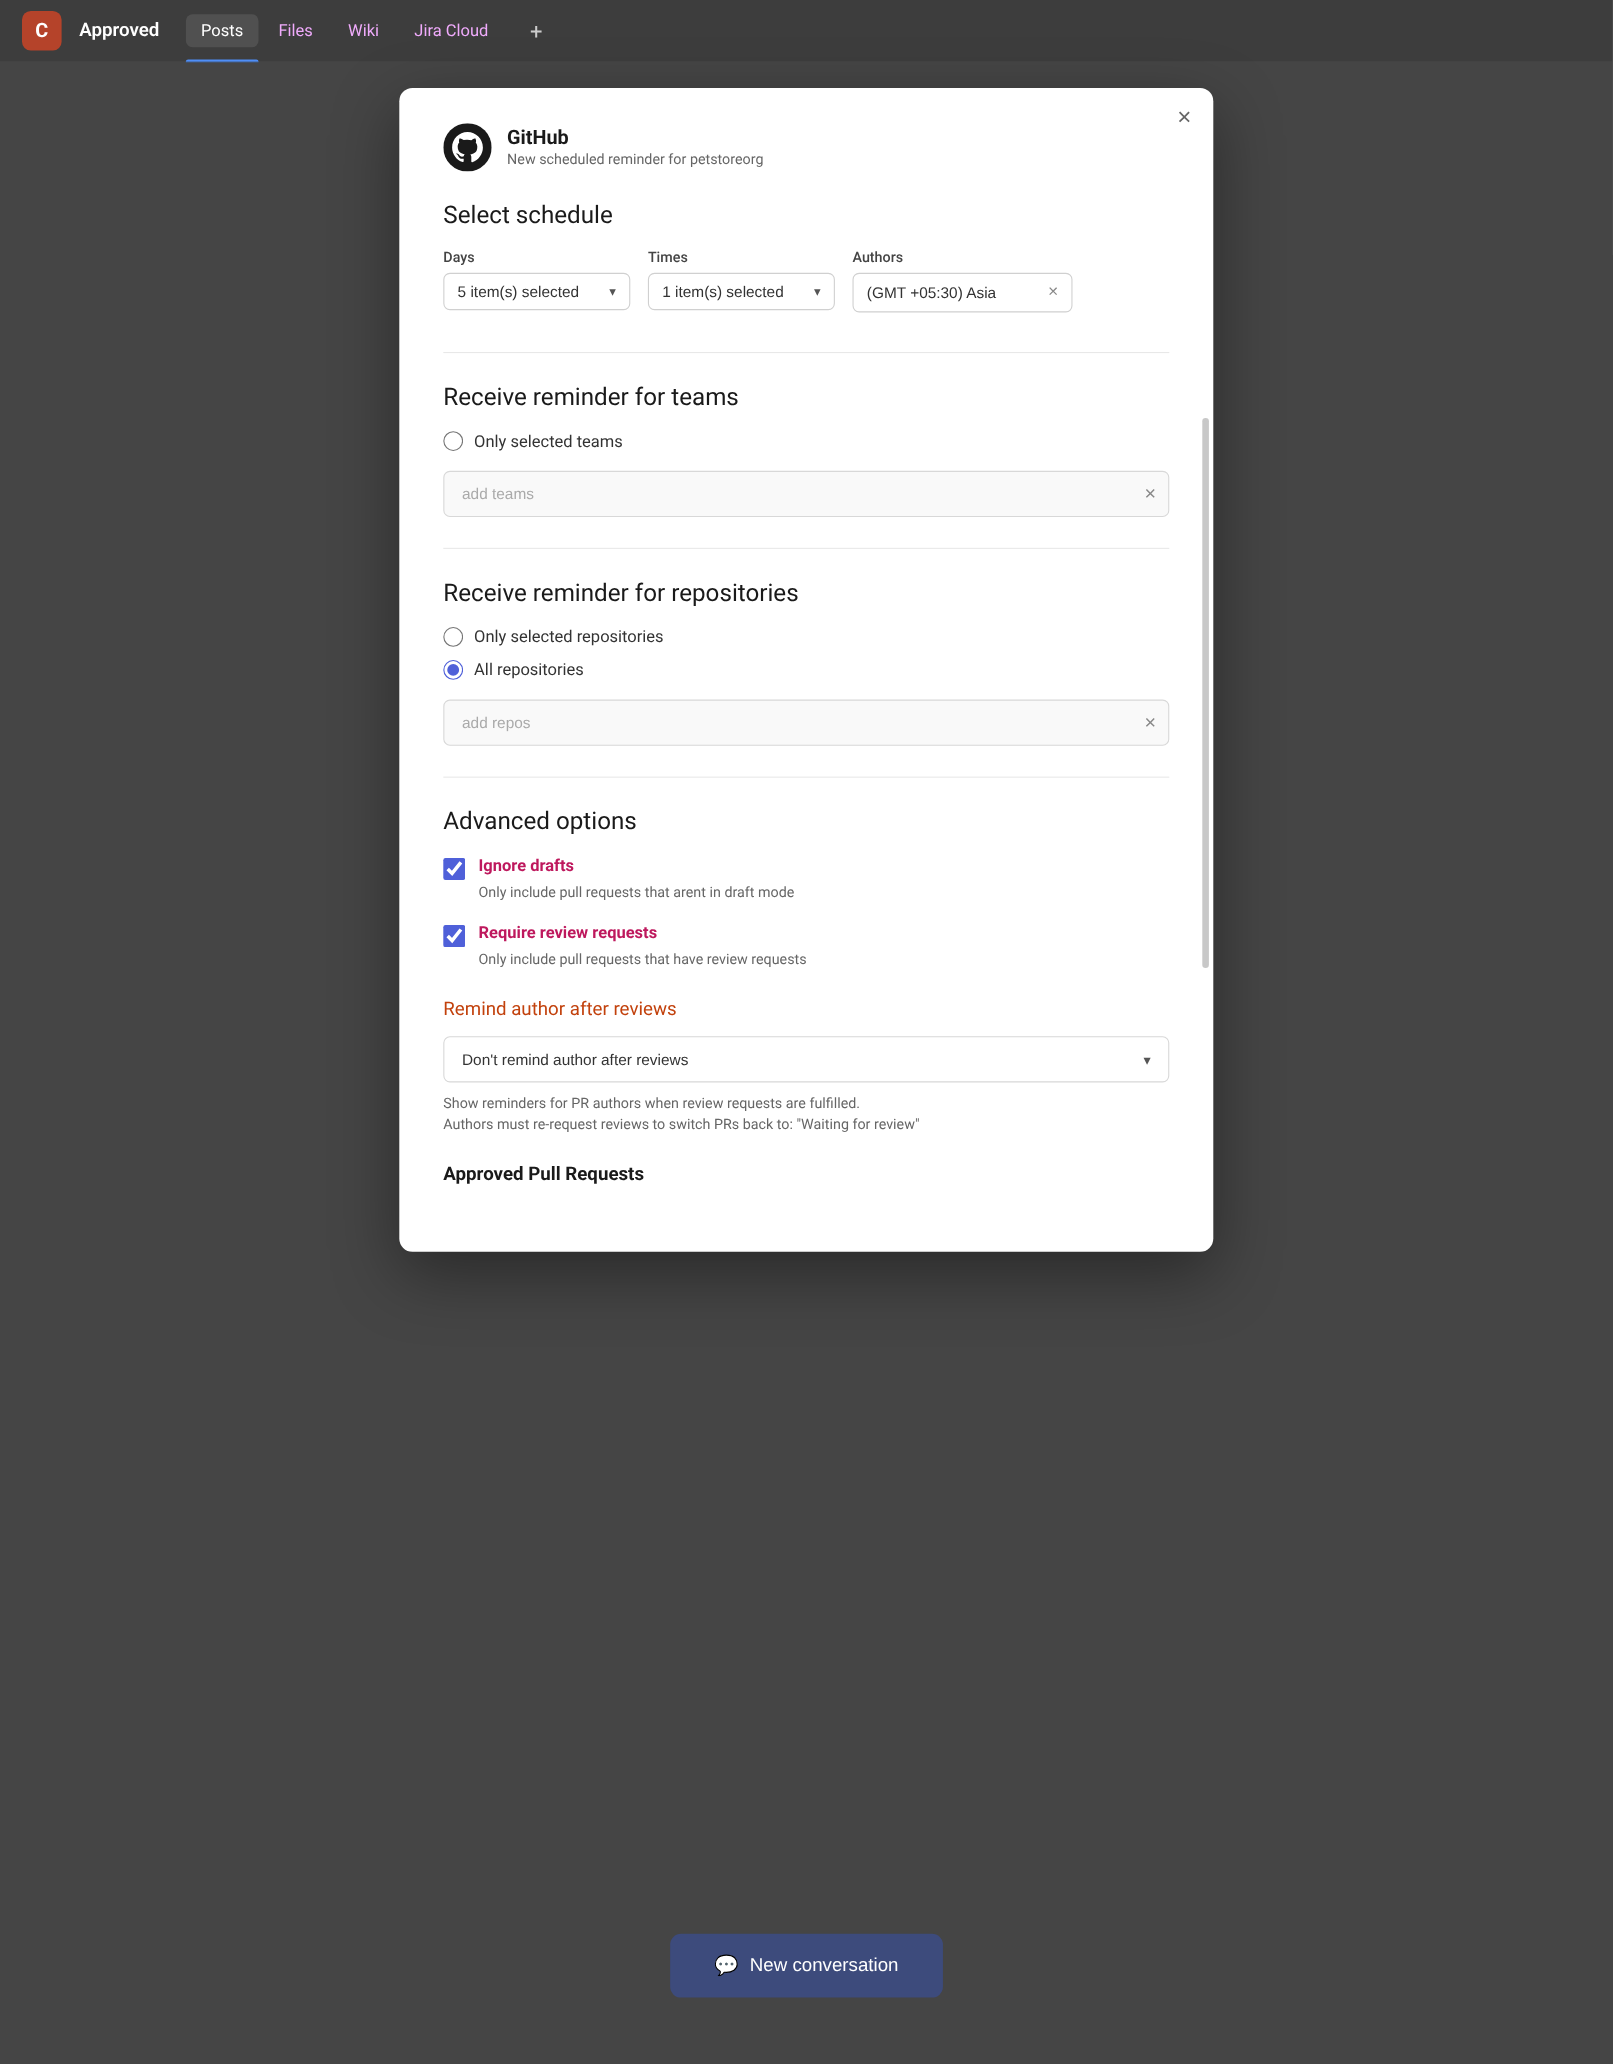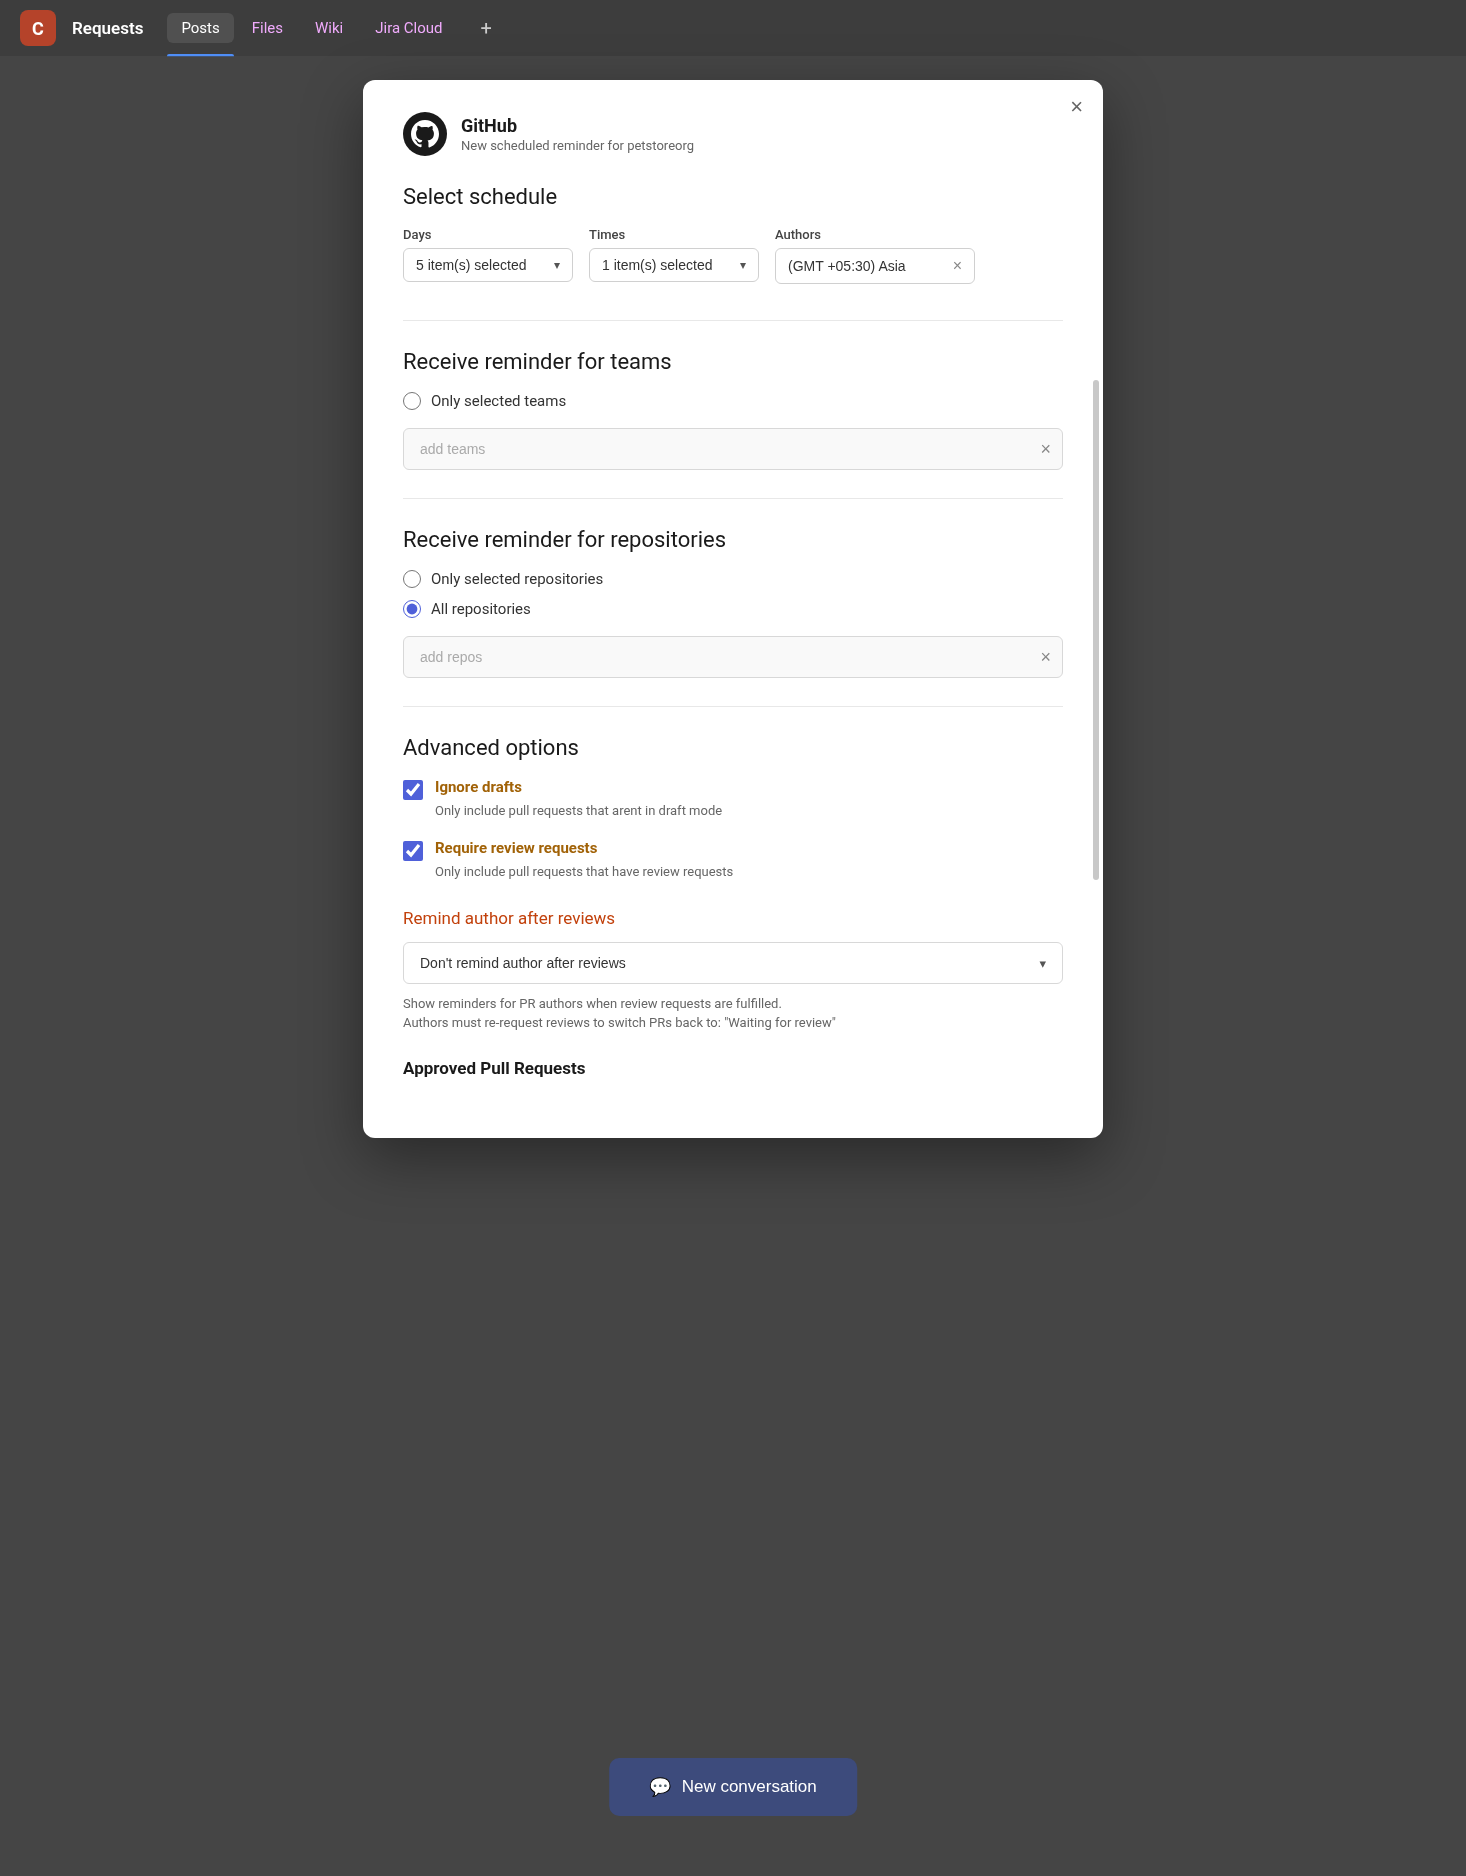--- a/index.html
+++ b/index.html
@@ -312,21 +312,21 @@
       cursor: pointer;
       flex-shrink: 0;
       margin-top: 2px;
     }
 
     .checkbox-content {}
 
     .checkbox-label {
       font-size: 15px;
       font-weight: 700;
-      color: #a16207;
+      color: #be185d;
       display: block;
       margin-bottom: 4px;
     }
 
     .checkbox-desc {
       font-size: 13px;
       color: #666;
     }
 
     
@@ -417,21 +417,21 @@
       border-radius: 3px;
     }
   </style>
 </head>
 <body>
 
 <div class="topbar">
   <div class="app-icon">
     <span>C</span>
   </div>
-  <span class="app-name">Requests</span>
+  <span class="app-name">Approved</span>
   <div class="nav-tabs">
     <div class="nav-tab active">
       <span>Posts</span>
     </div>
     <div class="nav-tab">
       <span>Files</span>
     </div>
     <div class="nav-tab">
       <span>Wiki</span>
     </div>

